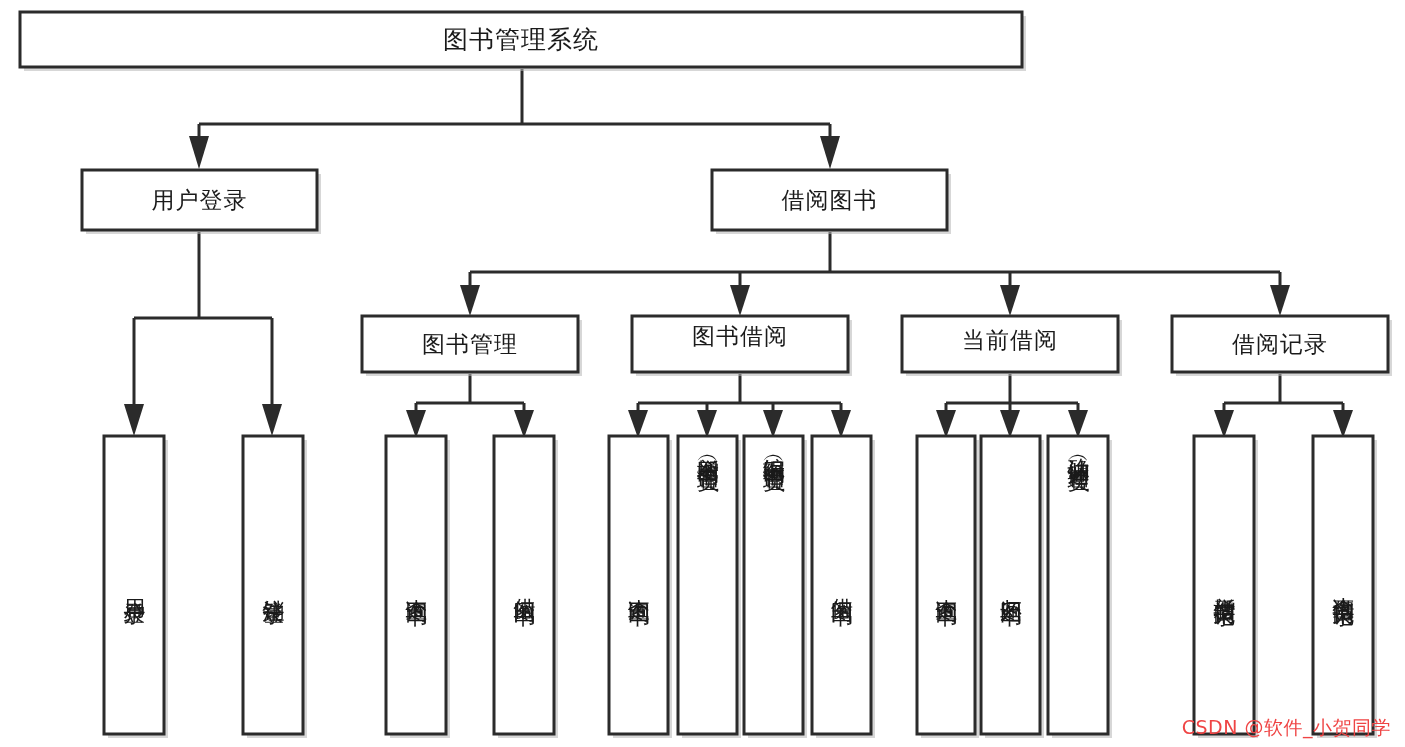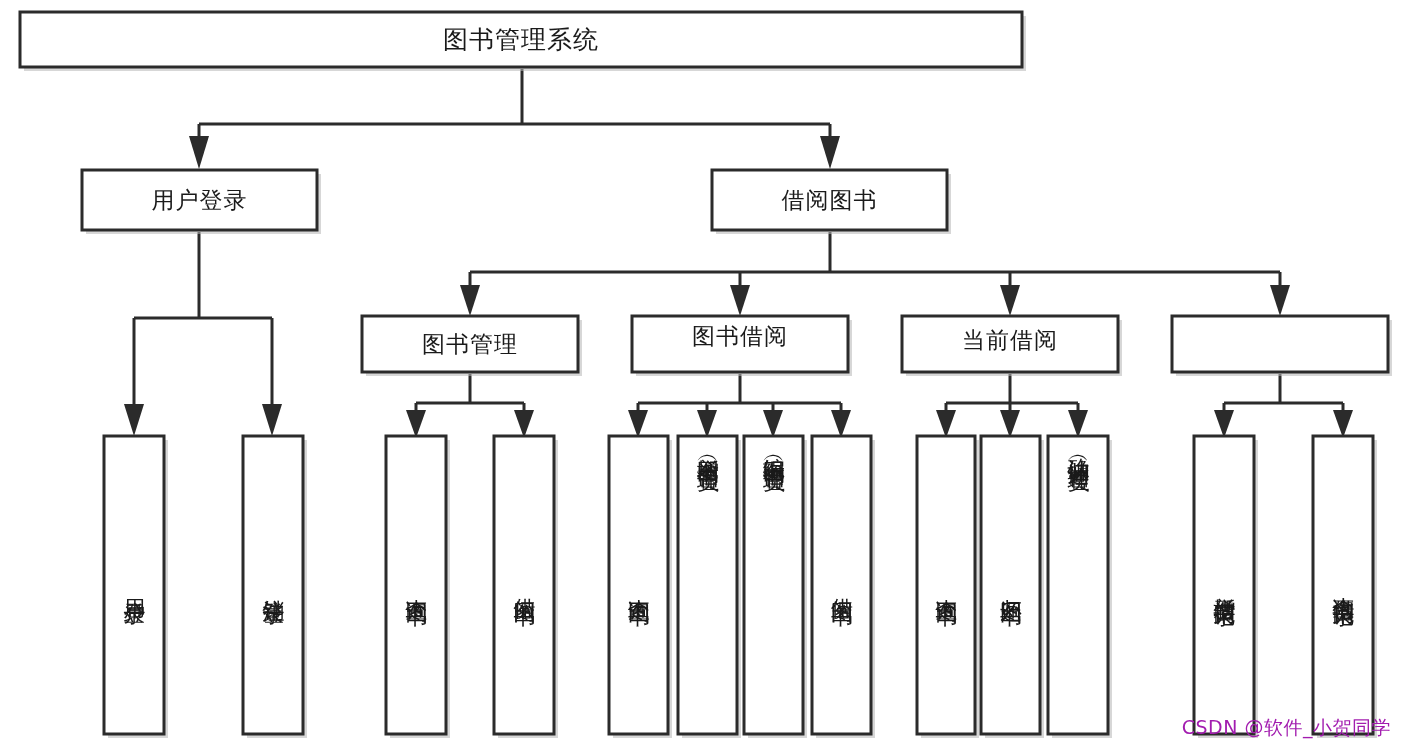--- a/index.html
+++ b/index.html
@@ -82,21 +82,21 @@
   }
   .title-text {
     font-size: 25px;
   }
   #watermark {
     position: absolute;
     right: 14px;
     bottom: 6px;
     font-family: "DejaVu Sans", "Liberation Sans", sans-serif;
     font-size: 19px;
-    color: #a21caf;
+    color: #ef4444;
     letter-spacing: 0.5px;
     white-space: nowrap;
     user-select: none;
   }
 </style>
 </head>
 <body>
 
 <div id="diagram-root">
 
@@ -235,20 +235,23 @@
 
   <div class="hlabel-wrap" style="left:362px; top:316px; width:216px; height:56px;">
     <span class="hlabel-text">图书管理</span>
   </div>
   <div class="hlabel-wrap" style="left:632px; top:316px; width:216px; height:40px;">
     <span class="hlabel-text">图书借阅</span>
   </div>
   <div class="hlabel-wrap" style="left:902px; top:316px; width:216px; height:48px;">
     <span class="hlabel-text">当前借阅</span>
   </div>
+  <div class="hlabel-wrap" style="left:1172px; top:316px; width:216px; height:56px;">
+    <span class="hlabel-text">借阅记录</span>
+  </div>
 
   <div class="vlabel-wrap" style="left:104px; top:436px; width:60px; height:298px;">
     <span class="vlabel-text">用户登录</span>
   </div>
   <div class="vlabel-wrap" style="left:243px; top:436px; width:60px; height:298px;">
     <span class="vlabel-text">注销登录</span>
   </div>
 
   <div class="vlabel-wrap" style="left:386px; top:436px; width:60px; height:298px;">
     <span class="vlabel-text">查询图书</span>

